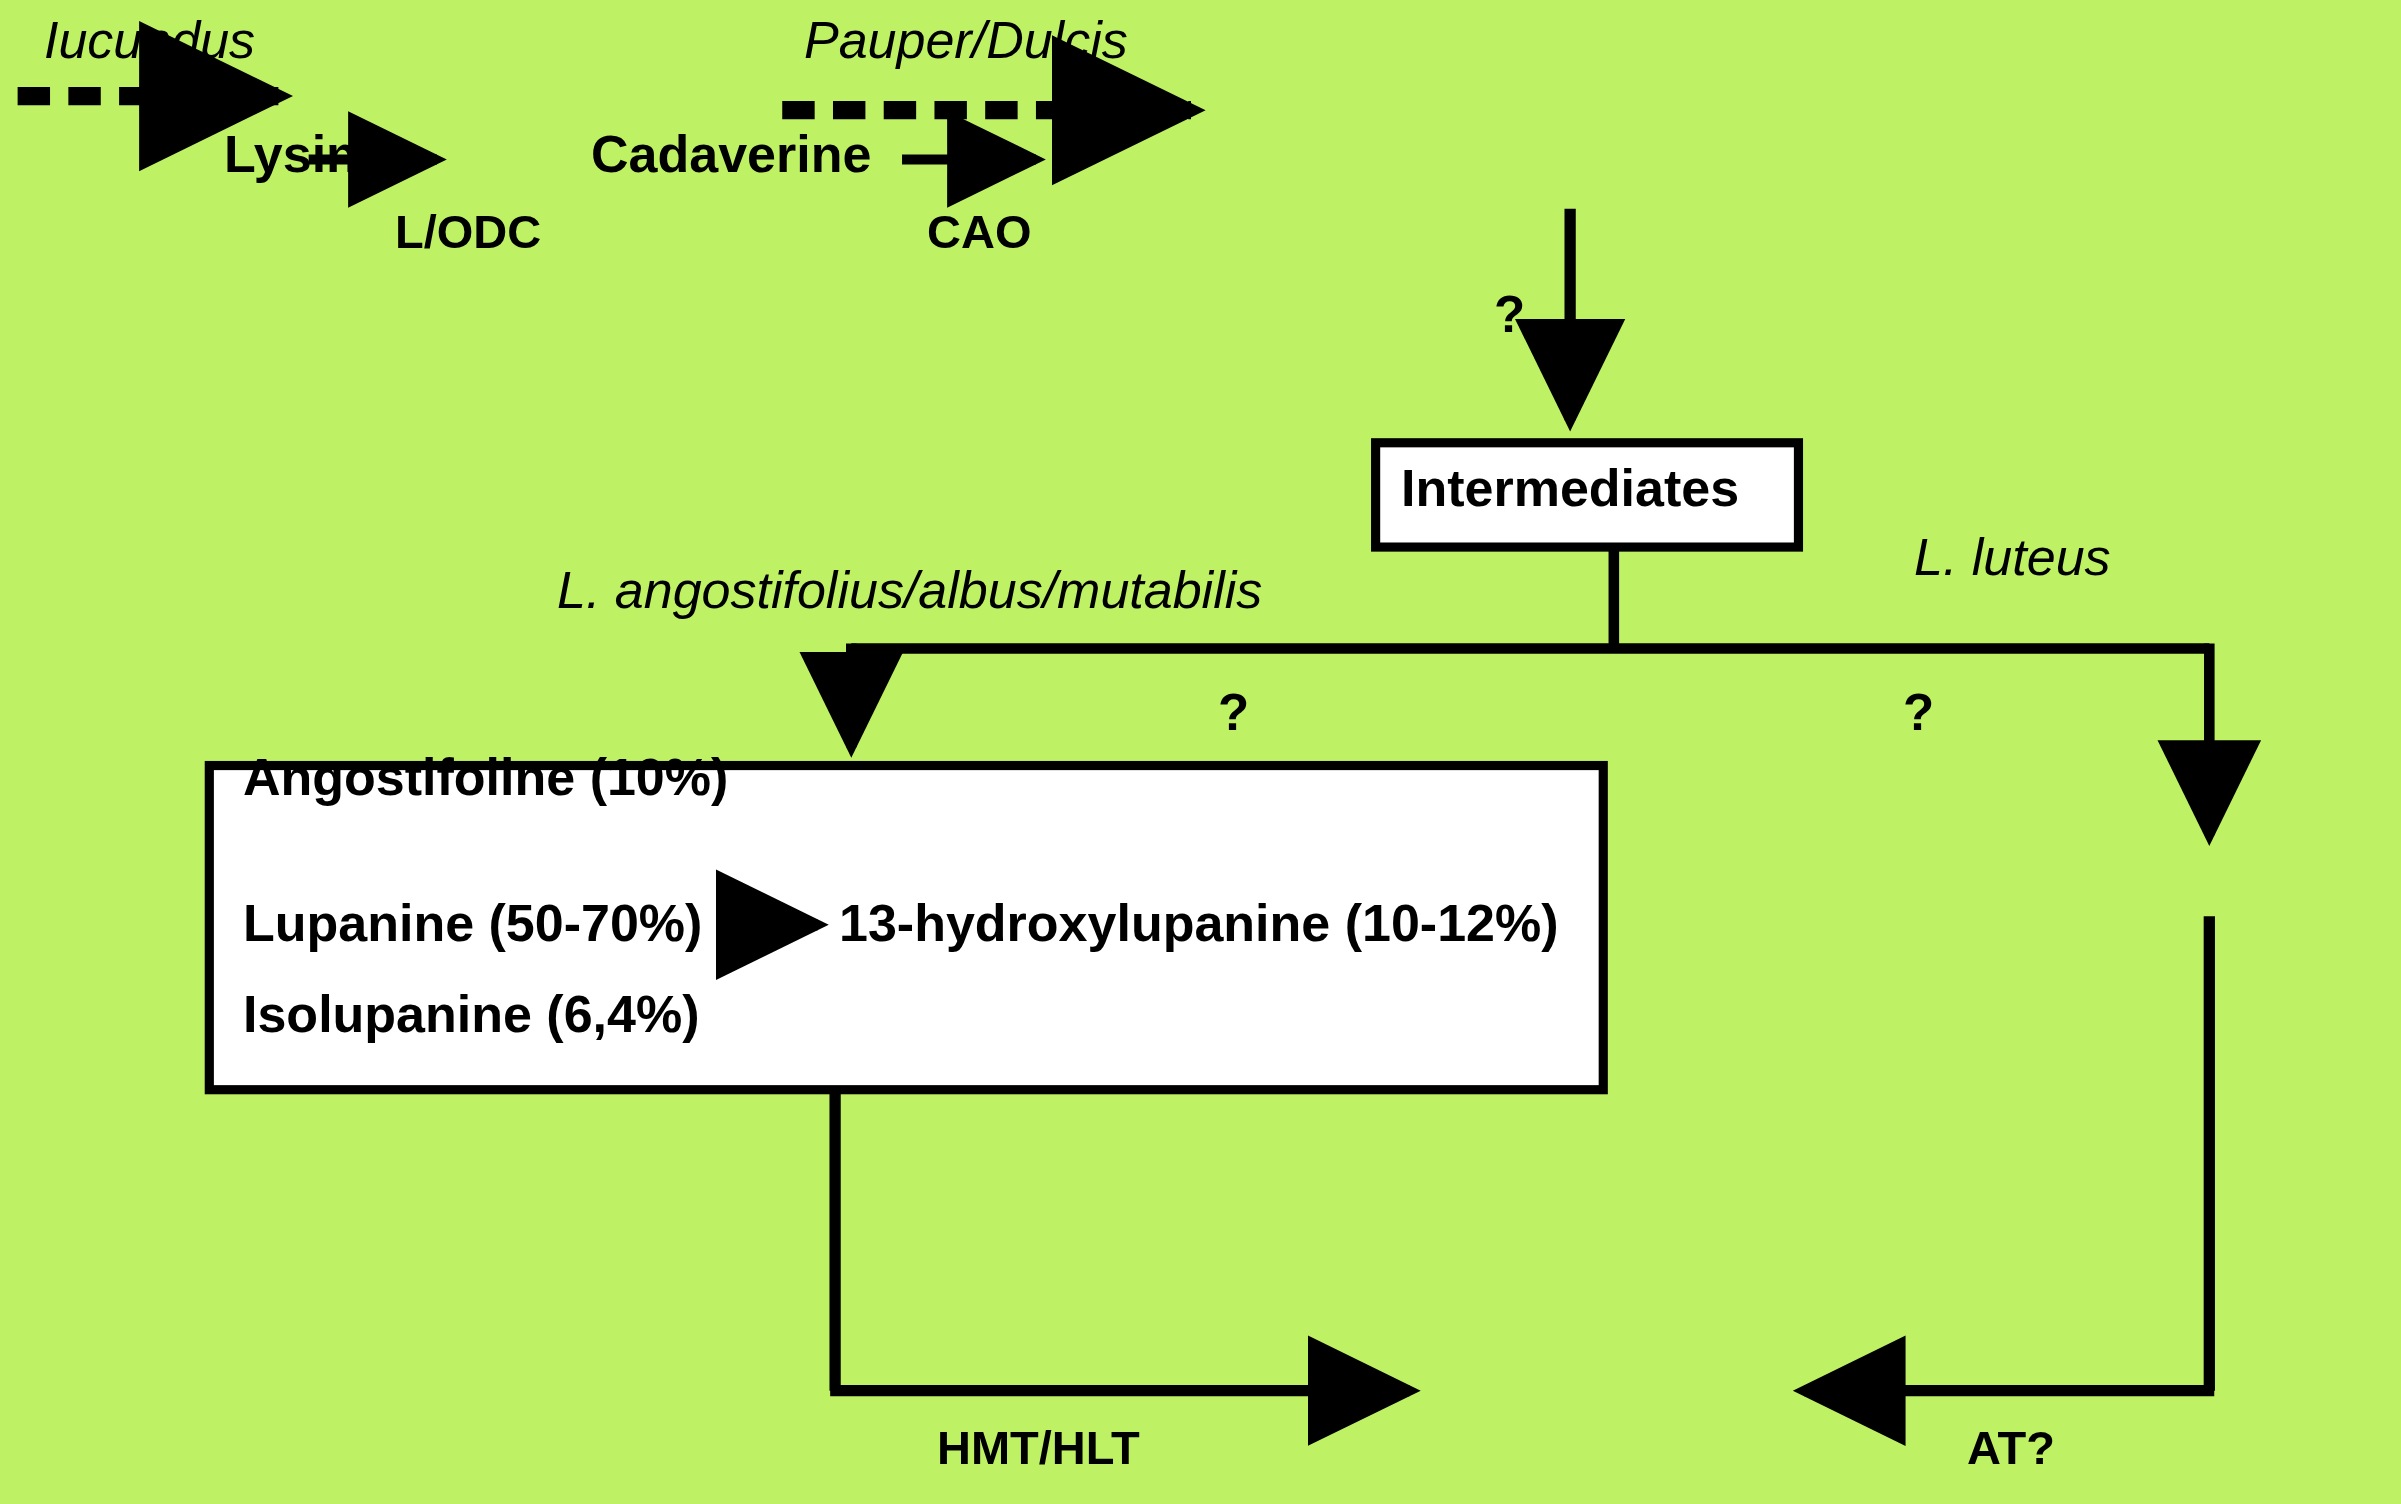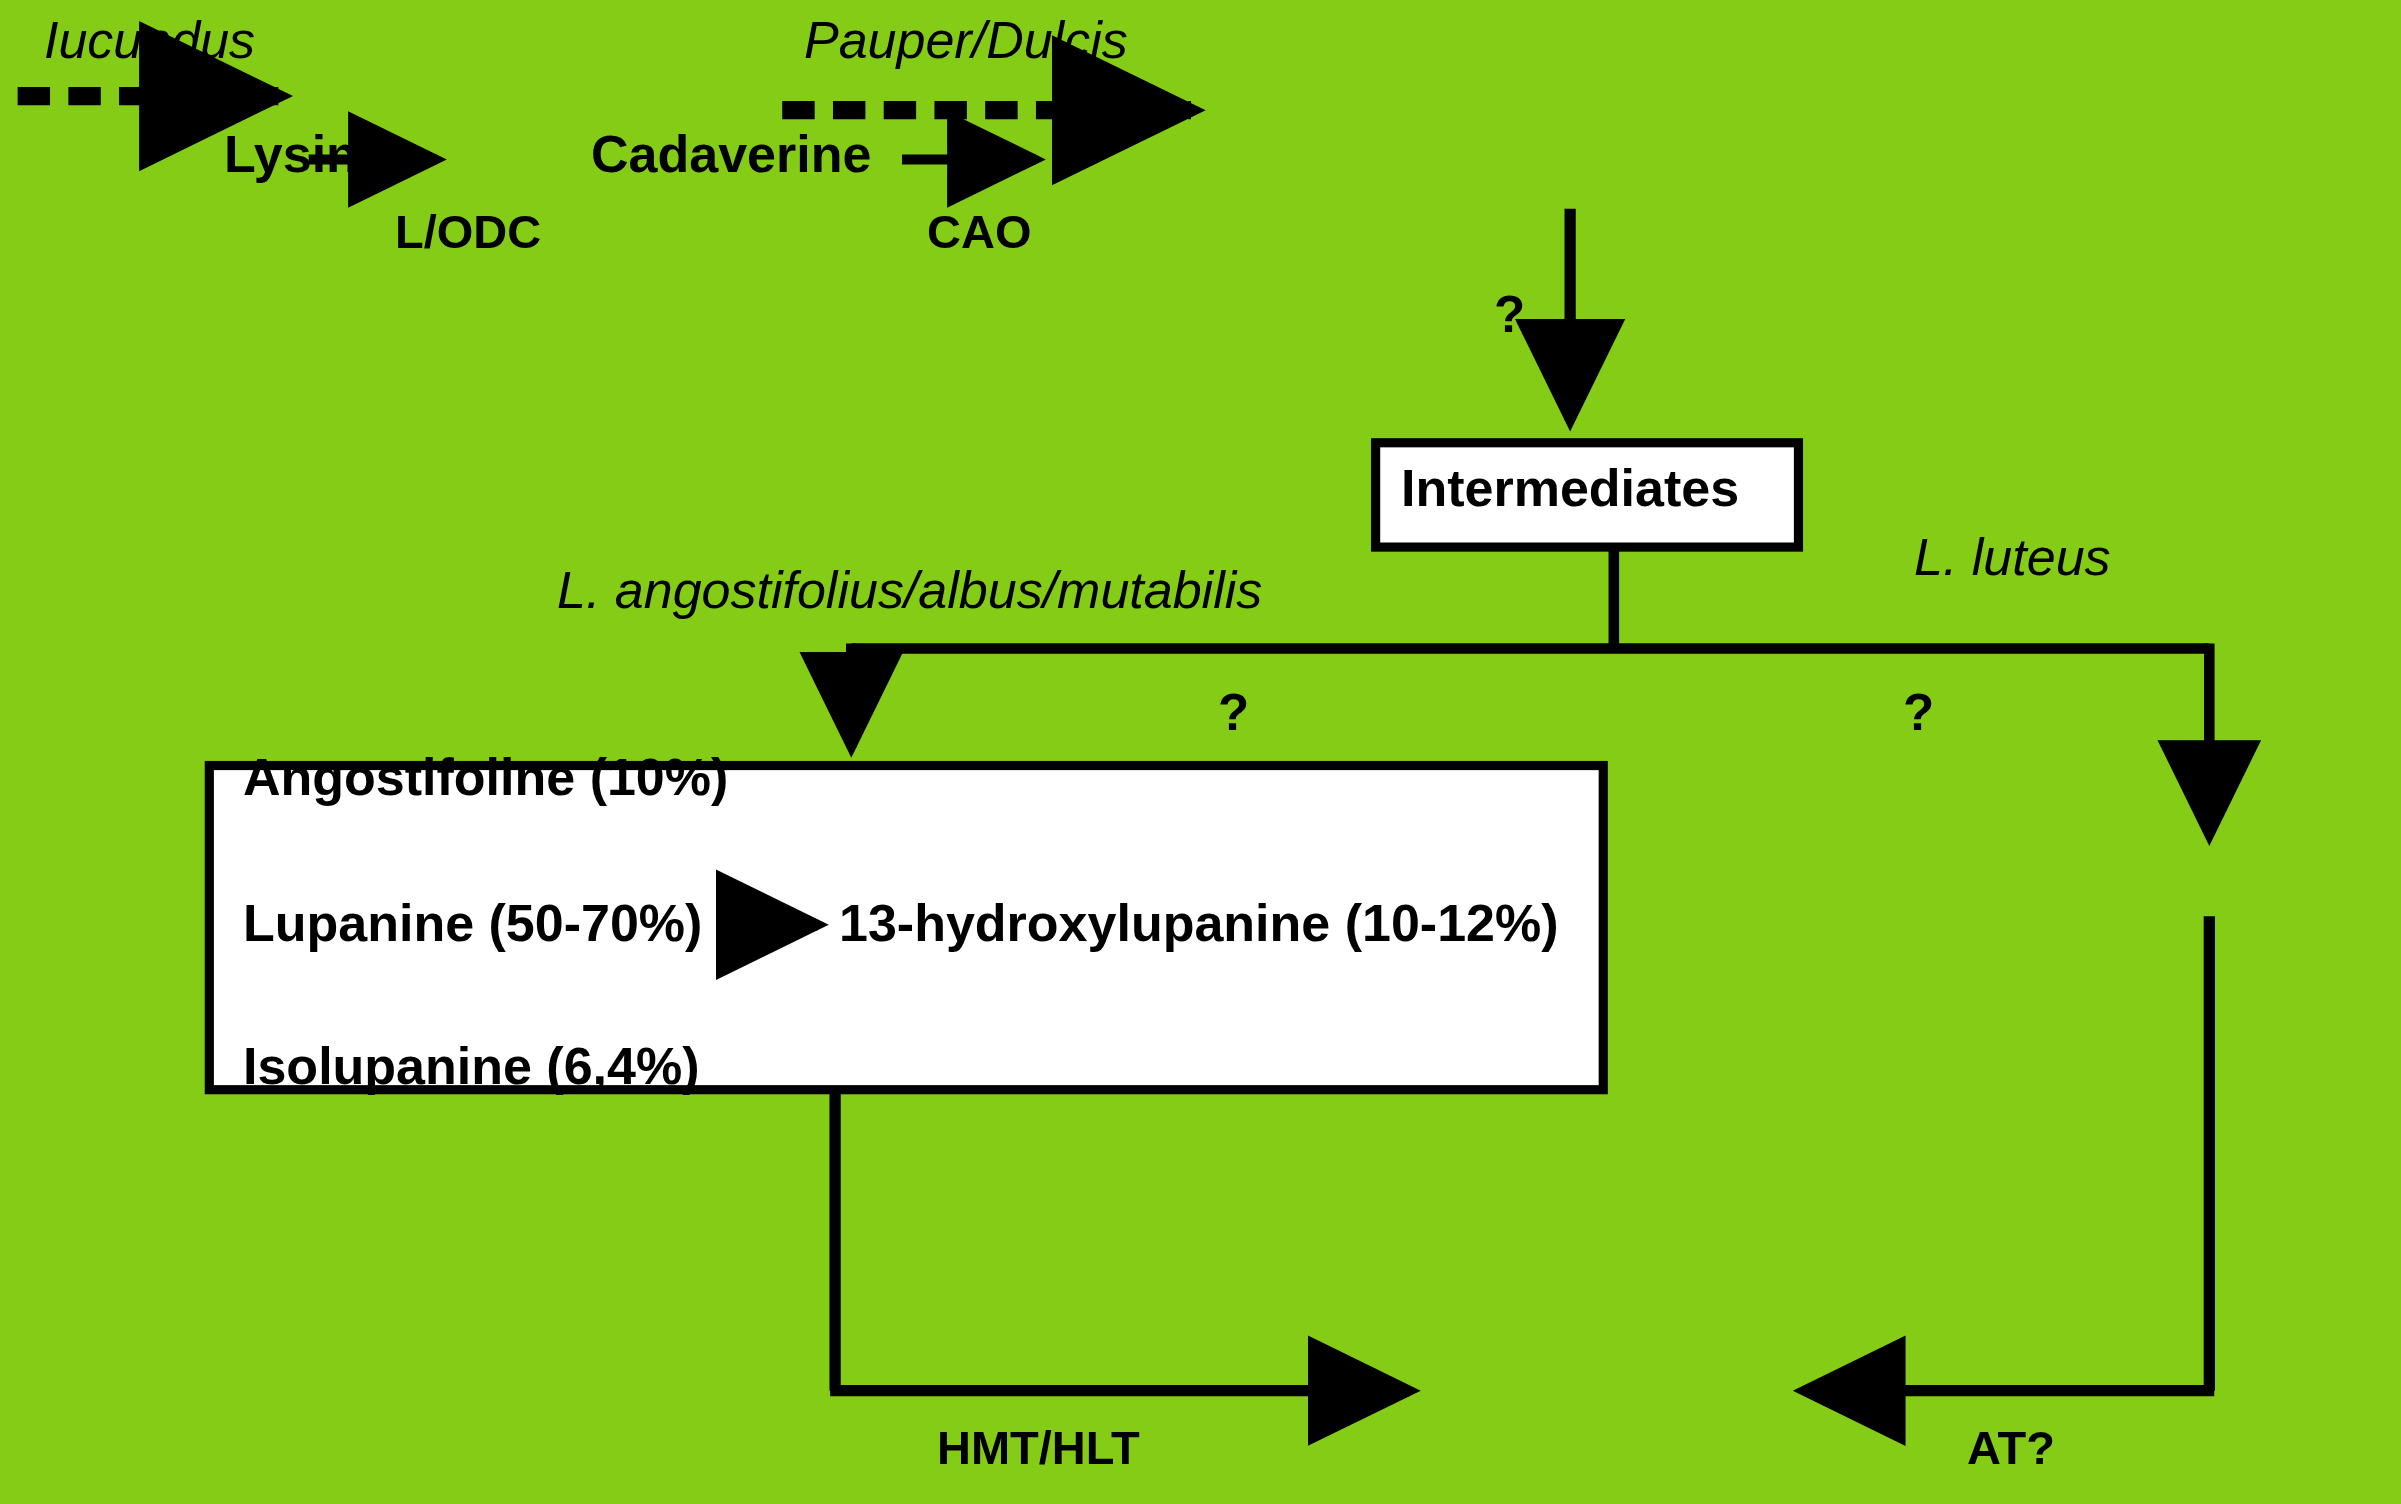--- a/index.html
+++ b/index.html
@@ -7,21 +7,21 @@
     padding: 0;
     background: #ffffff;
   }
   body {
     font-family: "Liberation Sans", sans-serif;
   }
   #diagram-root {
     position: relative;
     width: 2401px;
     height: 1505px;
-    background: #84cc16;
+    background: #bef264;
     overflow: hidden;
   }
   svg.flow {
     position: absolute;
     top: 0;
     left: 0;
     width: 2401px;
     height: 1505px;
   }
   .lbl {
@@ -145,21 +145,21 @@
   <div class="lbl qmark-text" style="left:1218px; top:687px;">?</div>
 
   <div class="lbl qmark-text" style="left:1903px; top:687px;">?</div>
 
   <div class="lbl node-text" style="left:243px; top:751px;text-align:right;">Angostifoline (10%)</div>
 
   <div class="lbl node-text" style="left:243px; top:897px;">Lupanine (50-70%)</div>
 
   <div class="lbl node-text" style="left:839px; top:897px;">13-hydroxylupanine (10-12%)</div>
 
-  <div class="lbl node-text" style="left:243px; top:1040px;">Isolupanine (6,4%)</div>
+  <div class="lbl node-text" style="left:243px; top:988px;">Isolupanine (6,4%)</div>
 
 
 
   <div class="lbl enzyme-text" style="left:937px; top:1424px;">HMT/HLT</div>
 
   <div class="lbl enzyme-text" style="left:1967px; top:1424px;">AT?</div>
 
 </div>
 
 

